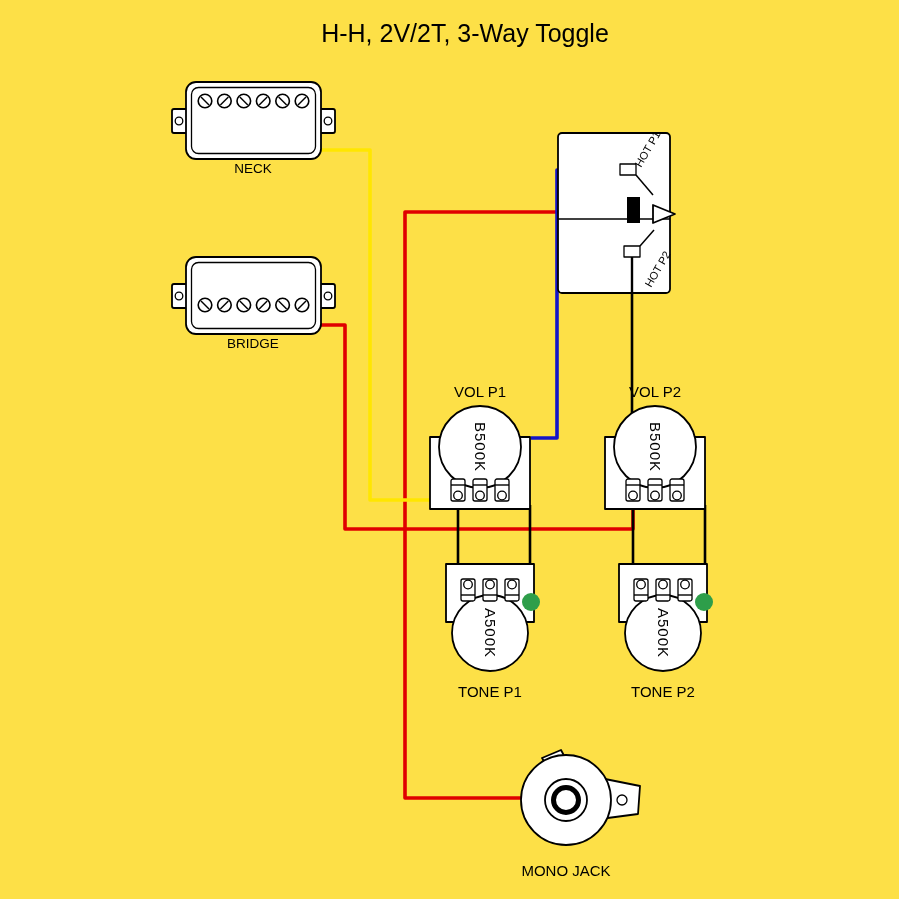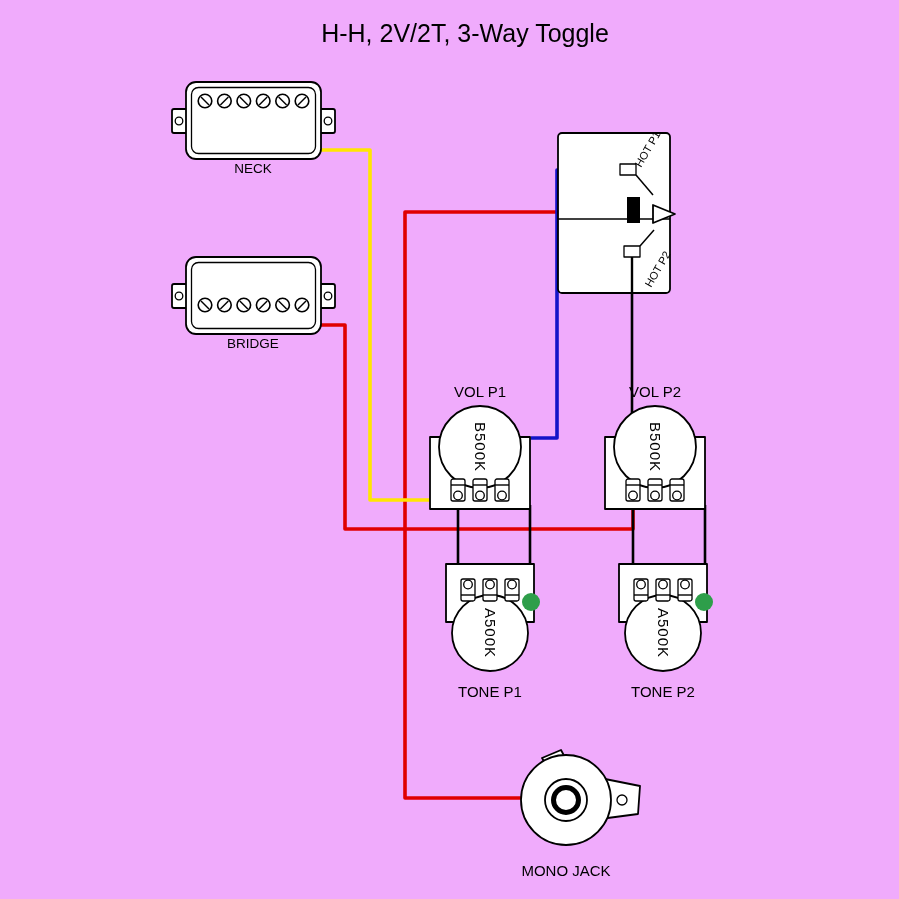--- a/index.html
+++ b/index.html
@@ -1,16 +1,16 @@
 <!DOCTYPE html>
 <html><head>
 <meta charset="utf-8">
 <style>
   html,body { margin:0; padding:0; background:#ffffff; }
-  .stage { position:relative; width:899px; height:899px; margin:0 auto; background:#f0abfc; }
+  .stage { position:relative; width:899px; height:899px; margin:0 auto; background:#fde047; }
   svg { display:block; }
   .outline { fill:#ffffff; stroke:#000000; stroke-width:1.8; stroke-linejoin:round; }
   .thin { stroke-width:1.3; }
   .pole { fill:#ffffff; stroke:#000000; stroke-width:1.6; }
   .slot { stroke:#000000; stroke-width:1.4; }
   .blk  { stroke:#000000; stroke-width:2.4; fill:none; }
   .blk-thin { stroke:#000000; stroke-width:1.5; fill:none; }
   .wire { fill:none; stroke-width:3.6; stroke-linejoin:round; }
   .gwire { fill:none; stroke-width:2.6; }
   text { font-family:"Liberation Sans","DejaVu Sans",sans-serif; fill:#000000; }

